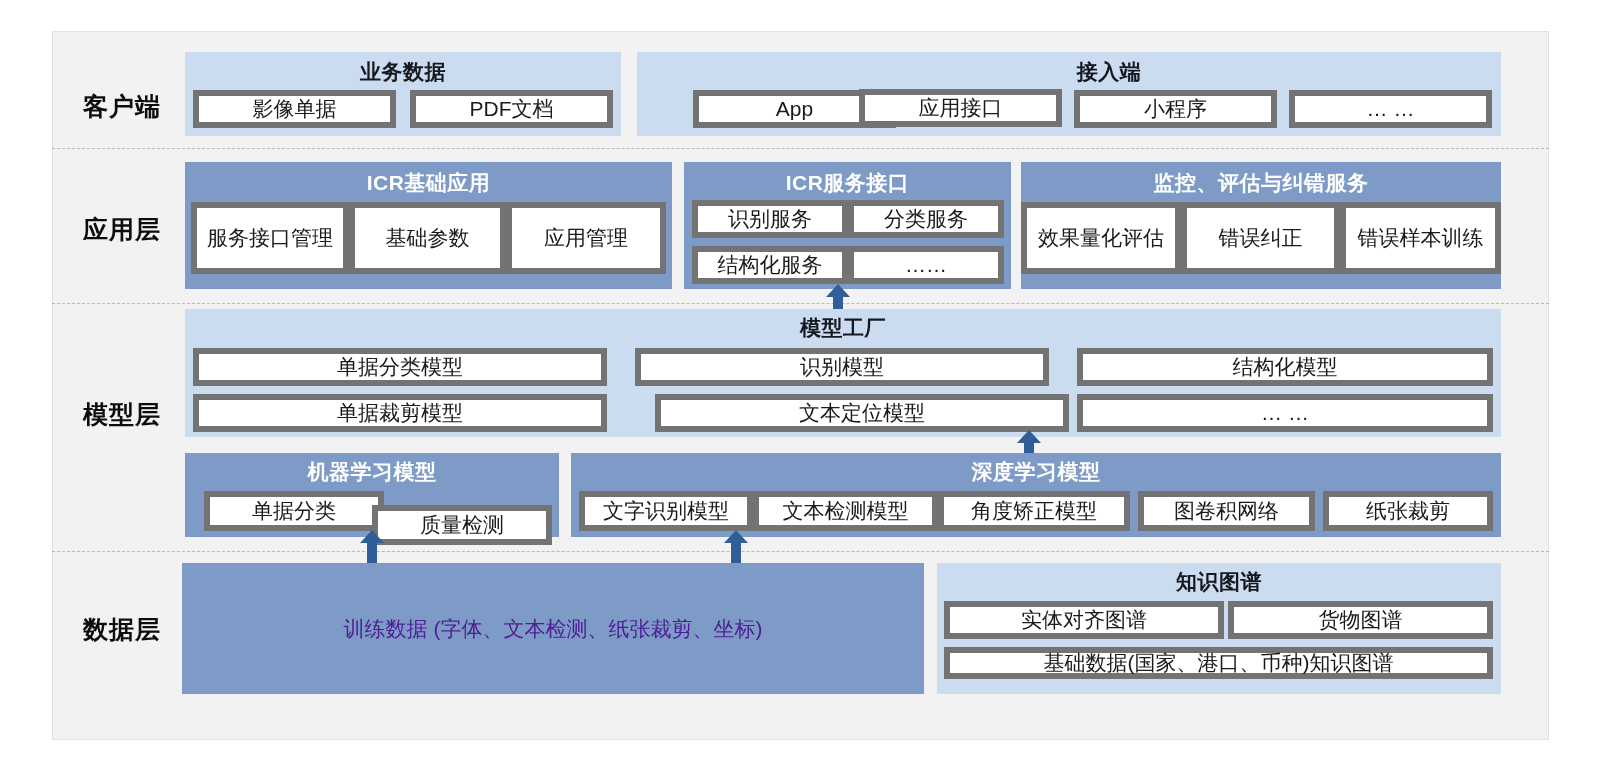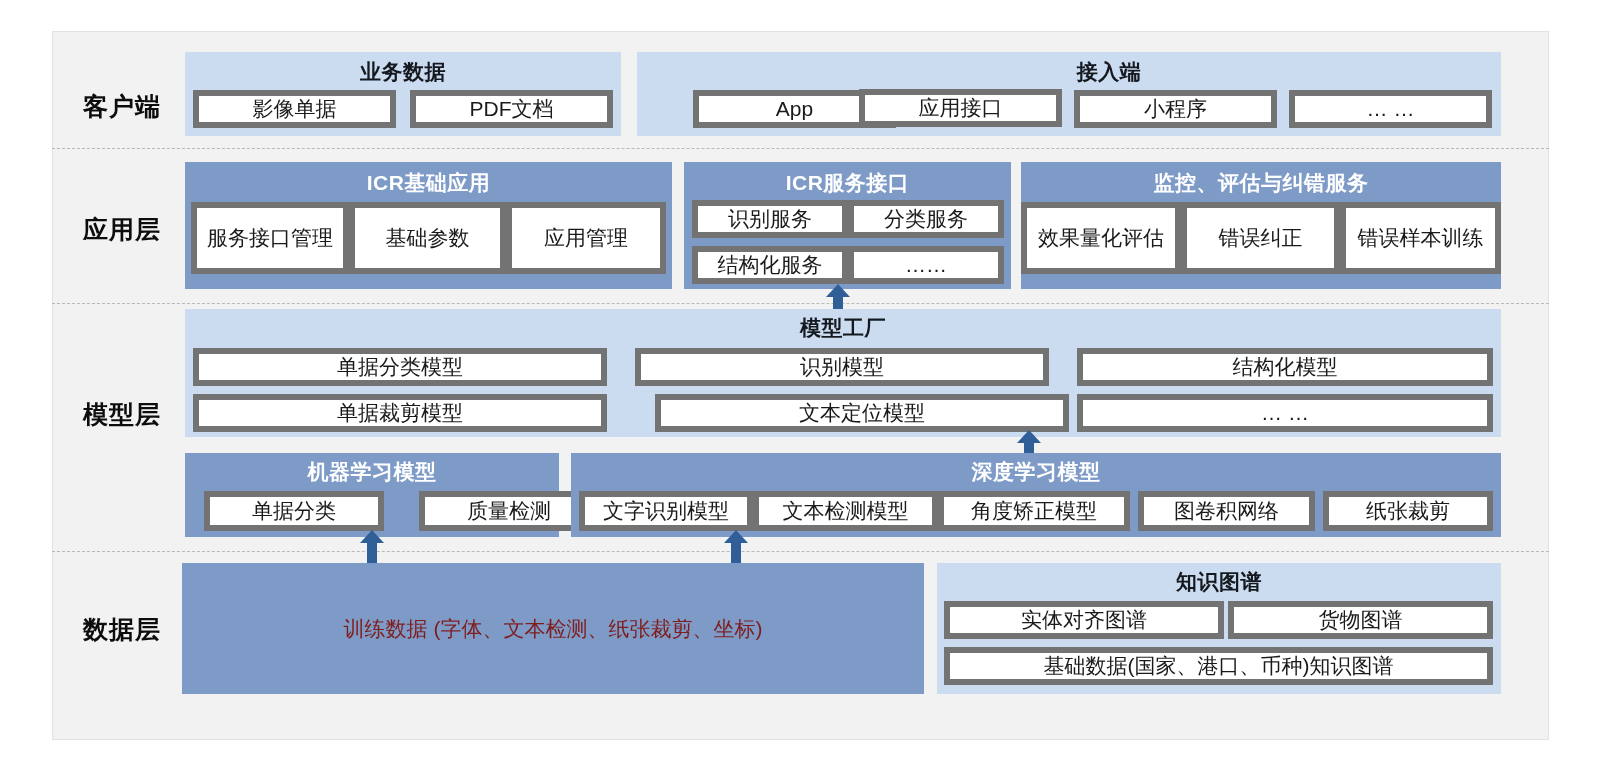--- a/index.html
+++ b/index.html
@@ -78,21 +78,21 @@
     line-height: 1.15;
   }
 
   .solid-box {
     position: absolute;
     background: #7e9bc8;
     box-sizing: border-box;
     display: flex;
     align-items: center;
     justify-content: center;
-    color: #7f1d1d;
+    color: #4c1d95;
     font-size: 21px;
     text-align: left;
   }
 
   .divider {
     position: absolute;
     border-top: 1px dashed #b9b9b9;
     height: 0;
     left: 52px;
     width: 1497px;
@@ -178,21 +178,21 @@
   <div class="cell" style="left:193px; top:394px; width:414px; height:38px;">单据裁剪模型</div>
   <div class="cell" style="left:635px; top:394px; width:414px; height:38px;margin-left:20px;">文本定位模型</div>
   <div class="cell" style="left:1077px; top:394px; width:416px; height:38px;">… …</div>
 
   <div class="arrow" style="left:1024px; top:442px; height:24px;"></div>
 
   <div class="grp grp-mid" style="left:185px; top:453px; width:374px; height:84px;">
     <div class="grp-title on-mid" style="position:absolute; left:0; top:7px; width:100%;">机器学习模型</div>
   </div>
   <div class="cell" style="left:204px; top:491px; width:180px; height:40px;">单据分类</div>
-  <div class="cell" style="left:372px; top:491px; width:180px; height:40px;margin-left:47px;">质量检测</div>
+  <div class="cell" style="left:372px; top:505px; width:180px; height:40px;">质量检测</div>
 
   <div class="grp grp-mid" style="left:571px; top:453px; width:930px; height:84px;">
     <div class="grp-title on-mid" style="position:absolute; left:0; top:7px; width:100%;">深度学习模型</div>
   </div>
   <div class="cell" style="left:579px; top:491px; width:174px; height:40px;">文字识别模型</div>
   <div class="cell" style="left:753px; top:491px; width:185px; height:40px;">文本检测模型</div>
   <div class="cell" style="left:938px; top:491px; width:192px; height:40px;">角度矫正模型</div>
   <div class="cell" style="left:1138px; top:491px; width:177px; height:40px;">图卷积网络</div>
   <div class="cell" style="left:1323px; top:491px; width:170px; height:40px;">纸张裁剪</div>
 
@@ -201,14 +201,14 @@
 
   <div class="solid-box" style="left:182px; top:563px; width:742px; height:131px;">
     <span>训练数据 (字体、文本检测、纸张裁剪、坐标)</span>
   </div>
 
   <div class="grp grp-light" style="left:937px; top:563px; width:564px; height:131px;">
     <div class="grp-title on-light" style="position:absolute; left:0; top:7px; width:100%;">知识图谱</div>
   </div>
   <div class="cell" style="left:944px; top:601px; width:280px; height:38px;">实体对齐图谱</div>
   <div class="cell" style="left:1228px; top:601px; width:265px; height:38px;">货物图谱</div>
-  <div class="cell" style="left:944px; top:647px; width:549px; height:38px;">基础数据(国家、港口、币种)知识图谱</div>
+  <div class="cell" style="left:944px; top:647px; width:549px; height:32px;">基础数据(国家、港口、币种)知识图谱</div>
 </div>
 
 </body></html>

